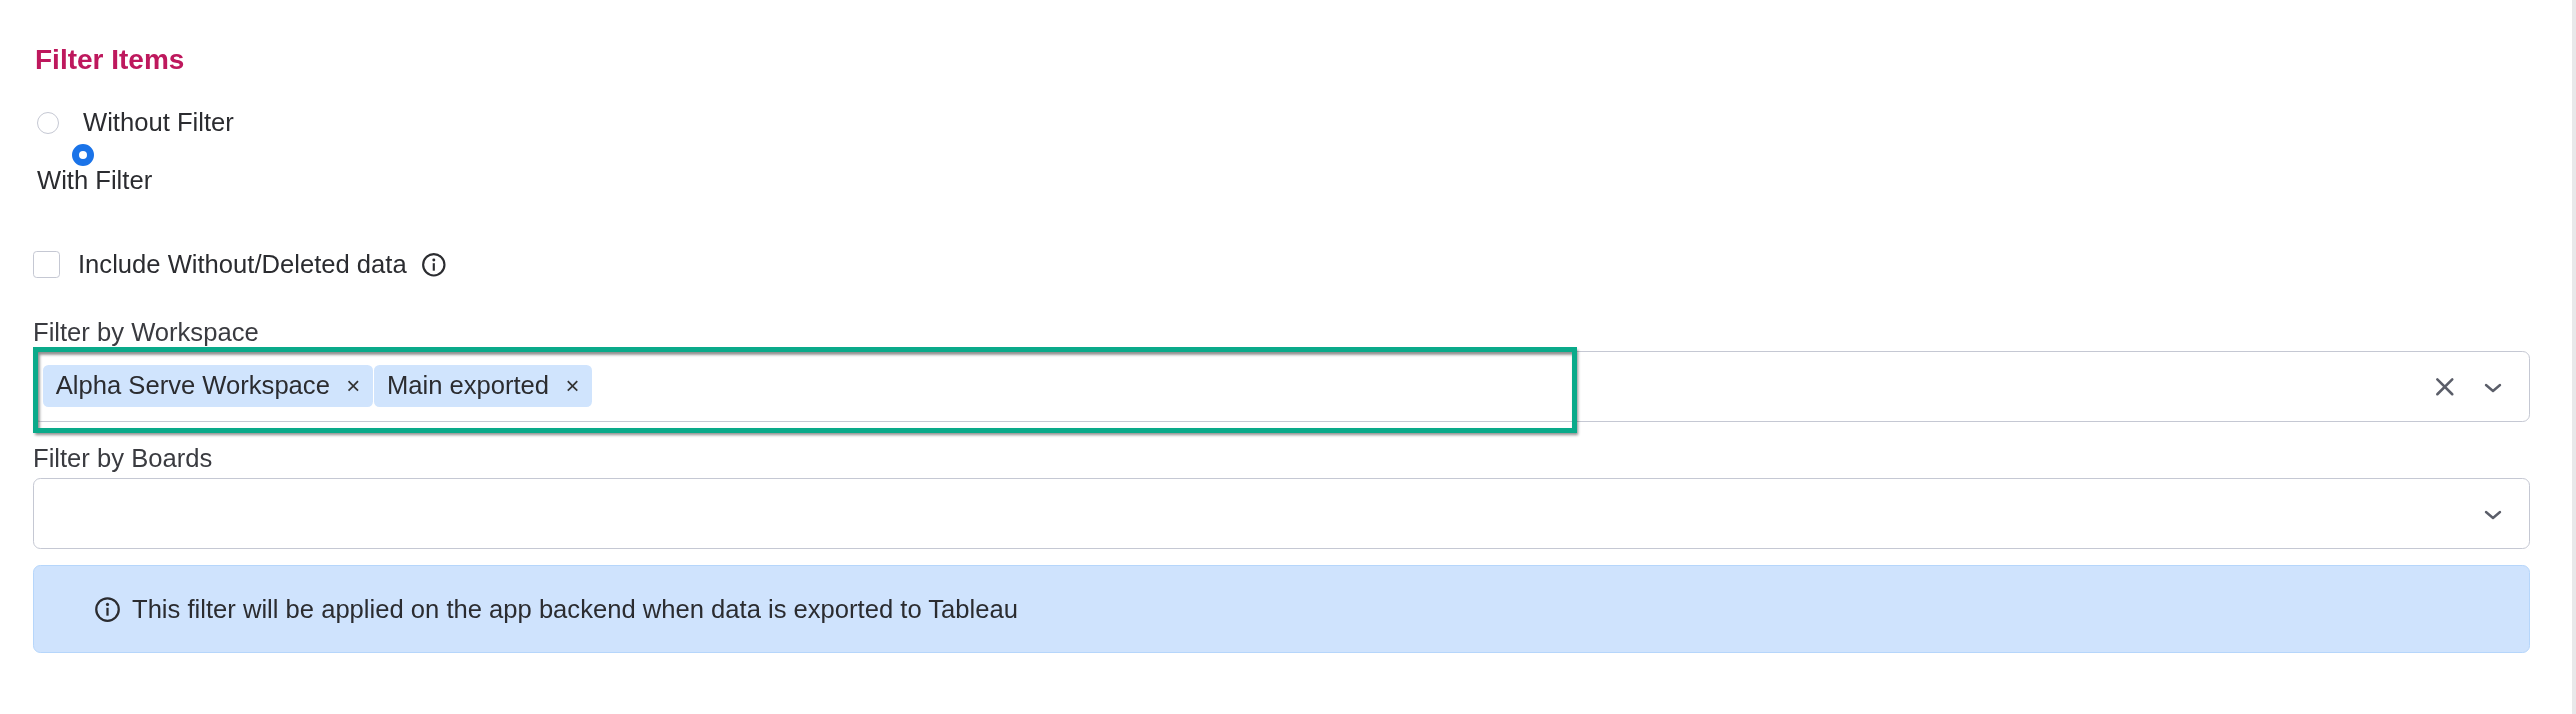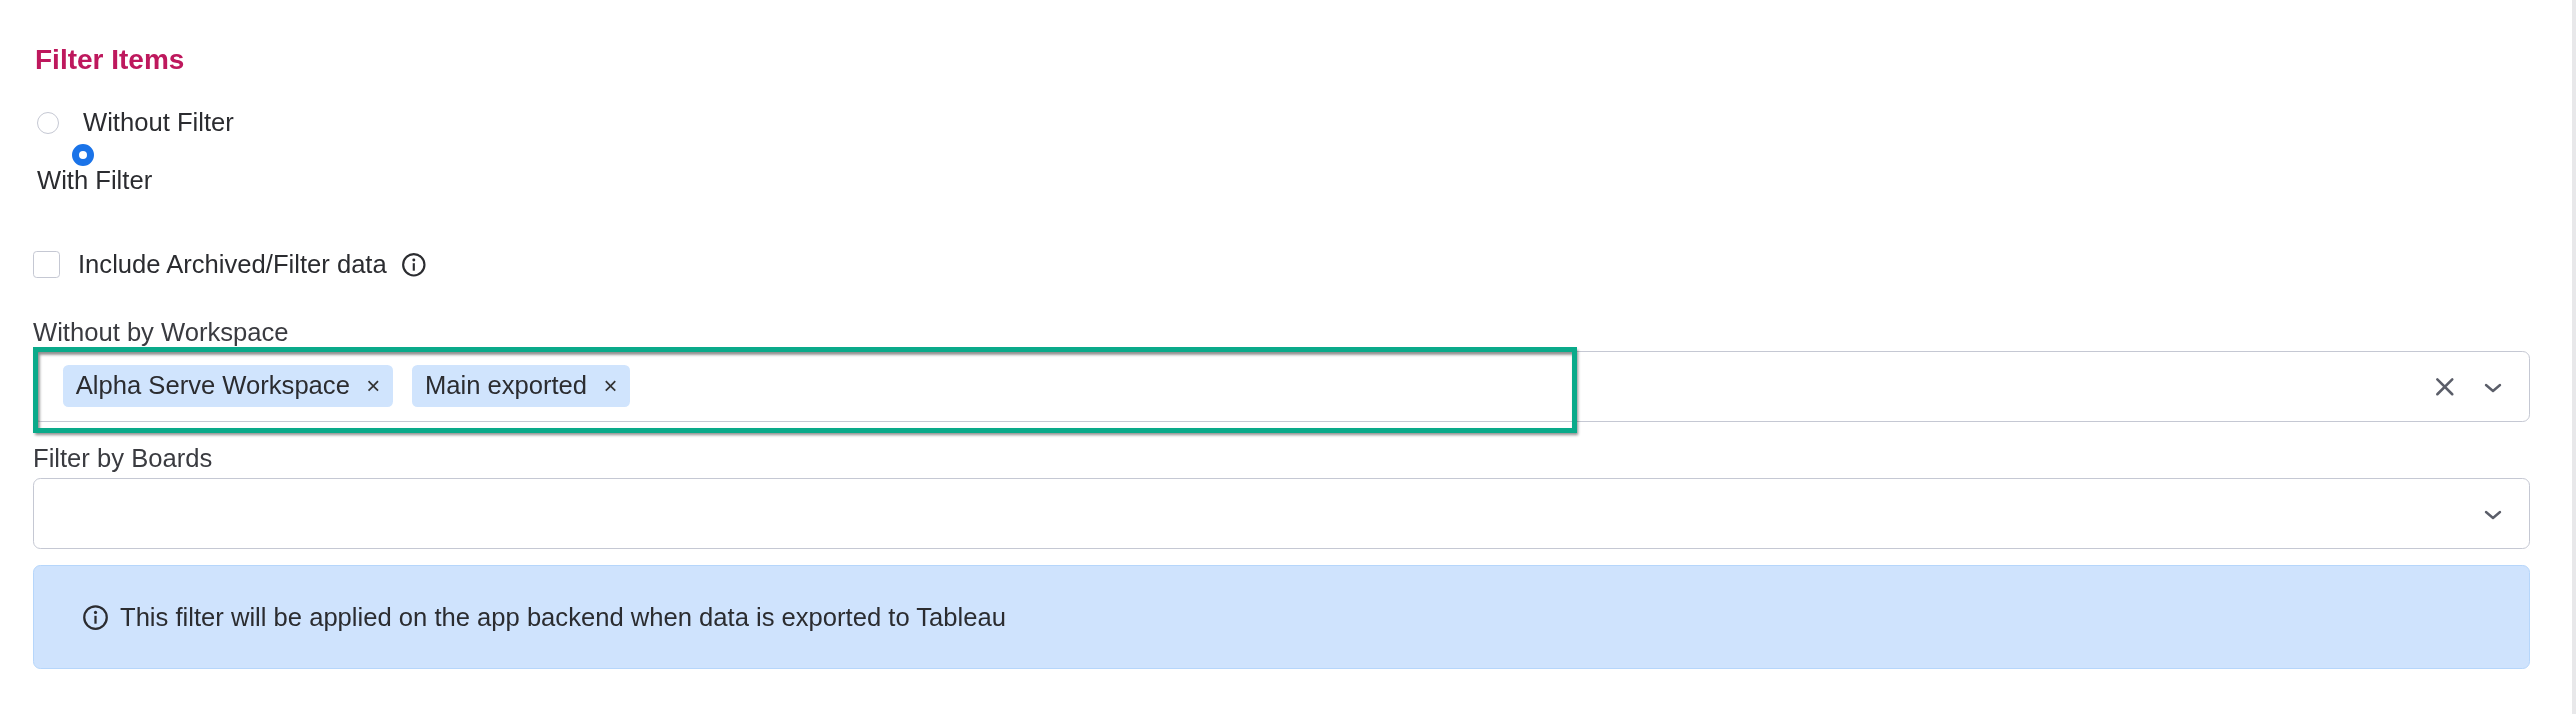--- a/index.html
+++ b/index.html
@@ -13,34 +13,34 @@
   .radio { width:22px; height:22px; border-radius:50%; border:1.8px solid #c5c8d3; box-sizing:border-box; margin-right:24px; background:#fff; }
   .radio.checked { border:7.3px solid #1a73e8; background:#fff; }
   .check-row { position:absolute; left:33px; top:250px; display:flex; align-items:center; font-size:25.6px; }
   .checkbox { width:27px; height:27px; border:1.8px solid #c5c8d3; border-radius:3.7px; box-sizing:border-box; margin-right:18px; background:#fff; }
   .info-icon { width:25.6px; height:25.6px; margin-left:14.6px; }
   .field-label { position:absolute; left:33px; font-size:25.6px; color:#3a3b40; }
   .select {
     position:absolute; left:33px; width:2497px; height:71px; box-sizing:border-box;
     border:1.8px solid #c5c8d3; border-radius:7.3px; background:#fff;
   }
-  .chips { position:absolute; left:29px; top:12.8px; display:flex; gap:19px;border-radius:11px; }
+  .chips { position:absolute; left:9px; top:12.8px; display:flex; gap:1px;border-radius:11px; }
   .chip { display:flex; align-items:center; height:42px; padding:0 12.8px 0 12.8px; background:#d0e4fd; border-radius:5.5px; font-size:25.6px; color:#2b2c30; }
   .chip-x { margin-left:16.4px; font-size:24px; color:#333; cursor:pointer; }
   .clear-icon { position:absolute; right:71px; top:22px; width:25.6px; height:25.6px; }
   .chev-icon { position:absolute; right:24px; top:24px; width:24px; height:24px; }
   .highlight {
     position:absolute; left:33px; top:347px; width:1544px; height:86px; box-sizing:border-box;
     border:5.5px solid #0aaa8a; box-shadow: 1.8px 2.7px 2.7px rgba(0,0,0,0.45), inset 1.8px 2.7px 2.7px rgba(0,0,0,0.45);
     pointer-events:none;
   }
   .banner {
-    position:absolute; left:33px; top:565px; width:2497px; height:104px; box-sizing:border-box;
+    position:absolute; left:33px; top:565px; width:2497px; height:88px; box-sizing:border-box;
     background:#cfe3fd; border:1.8px solid #b6d6fb; border-radius:7.3px;
-    display:flex; align-items:center; padding-left:48px; font-size:25.6px; color:#2b2c30;
+    display:flex; align-items:center; padding-left:60px; font-size:25.6px; color:#2b2c30;
   }
   .banner svg { width:27px; height:27px; margin-right:11px; }
 </style>
 </head>
 <body>
 
 <div class="right-edge"></div>
 
 <div class="title">Filter Items</div>
 
@@ -48,29 +48,29 @@
   <span class="radio"></span>
   <span>Without Filter</span>
 </div>
 <div class="radio-row" style="top:144px;flex-direction:column;">
   <span class="radio checked"></span>
   <span>With Filter</span>
 </div>
 
 <div class="check-row">
   <span class="checkbox"></span>
-  <span>Include Archived/Filter data</span>
+  <span>Include Without/Deleted data</span>
   <svg class="info-icon" viewBox="0 0 24 24">
     <circle cx="12" cy="12" r="10" fill="none" stroke="#2b2c30" stroke-width="2"></circle>
     <circle cx="12" cy="7.5" r="1.4" fill="#2b2c30"></circle>
     <rect x="11" y="10.5" width="2" height="7" fill="#2b2c30"></rect>
   </svg>
 </div>
 
-<div class="field-label" style="top:318px;">Without by Workspace</div>
+<div class="field-label" style="top:318px;">Filter by Workspace</div>
 <div class="select" style="top:351px;">
   <div class="chips">
     <div class="chip">
       <span>Alpha Serve Workspace</span>
       <span class="chip-x">×</span>
     </div>
     <div class="chip">
       <span>Main exported</span>
       <span class="chip-x">×</span>
     </div>

